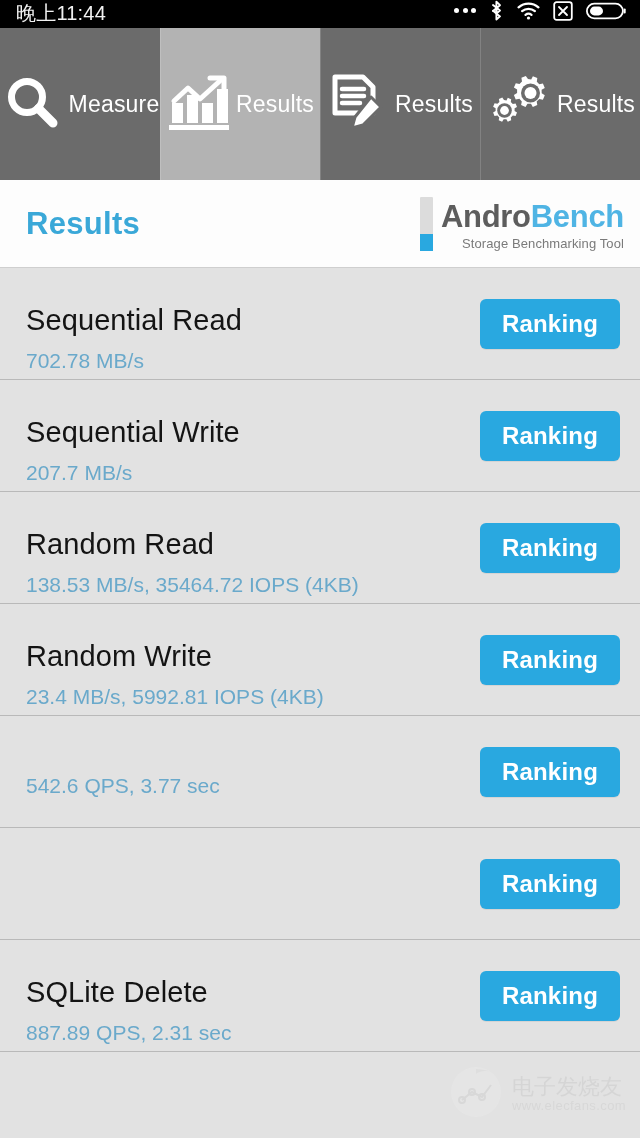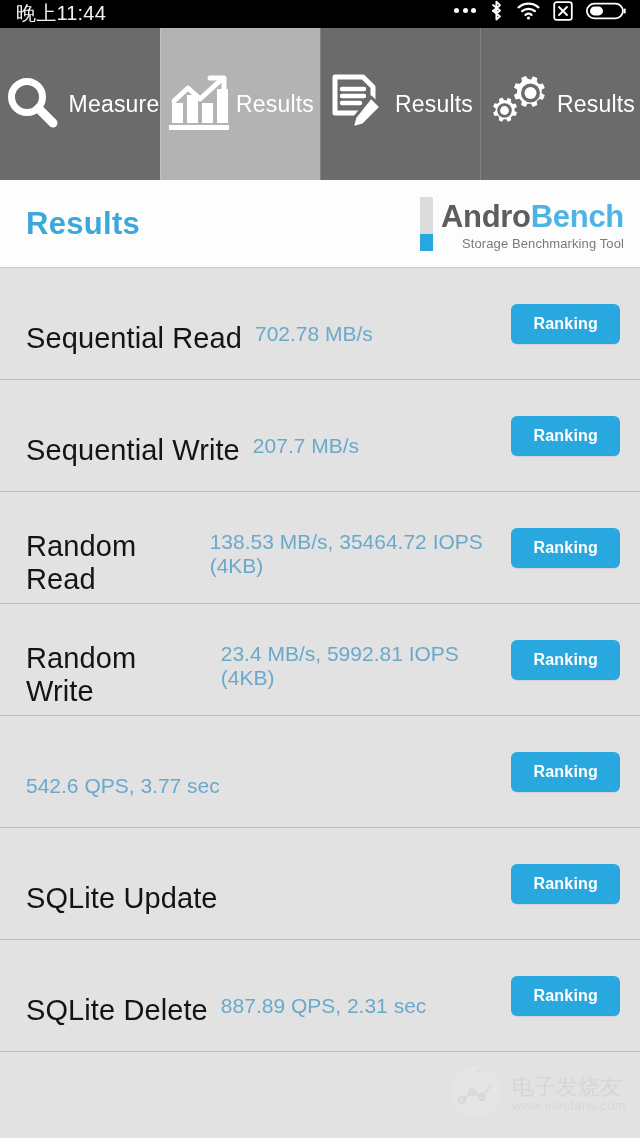--- a/index.html
+++ b/index.html
@@ -59,26 +59,26 @@
   .brand-sub{ font-size:13px; color:#7a7a7a; margin-top:4px; letter-spacing:.1px;margin-left:16px; }
 
   
   .list{ background:#e2e2e2; }
   .row{
     position:relative; height:112px;
     display:flex; align-items:center; justify-content:space-between;
     padding:0 20px 0 26px;
     border-bottom:1px solid #b9b9b9;
   }
-  .row-info{ display:flex; flex-direction:row; gap:13px;margin-top:30px; }
+  .row-info{ display:flex; flex-direction:column; gap:13px;margin-top:30px; }
   .row-title{ font-size:29px; color:#141414; line-height:1.12; letter-spacing:.1px; }
   .row-value{ font-size:21px; color:#6aa9cb; line-height:1.15; }
   .rank-btn{
     background:#29a8e0; color:#fff; border:none; border-radius:6px;
-    font-size:16px; font-weight:700; font-family:"Liberation Sans", sans-serif;
+    font-size:24px; font-weight:700; font-family:"Liberation Sans", sans-serif;
     padding:11px 22px; letter-spacing:.2px; cursor:pointer;
     box-shadow:0 1px 0 rgba(0,0,0,.06);
   }
 
   
   .watermark{
     position:absolute; right:14px; bottom:14px;
     display:flex; align-items:center; gap:8px; opacity:.5;
   }
   .wm-text{ display:flex; flex-direction:column; align-items:flex-start; }
@@ -233,21 +233,20 @@
 
     <div class="row">
       <div class="row-info">
         <span class="row-value">542.6 QPS, 3.77 sec</span>
       </div>
       <button class="rank-btn">Ranking</button>
     </div>
 
     <div class="row">
       <div class="row-info">
-        <span class="row-title">SQLite Update</span>
       </div>
       <button class="rank-btn">Ranking</button>
     </div>
 
     <div class="row">
       <div class="row-info">
         <span class="row-title">SQLite Delete</span>
         <span class="row-value">887.89 QPS, 2.31 sec</span>
       </div>
       <button class="rank-btn">Ranking</button>

